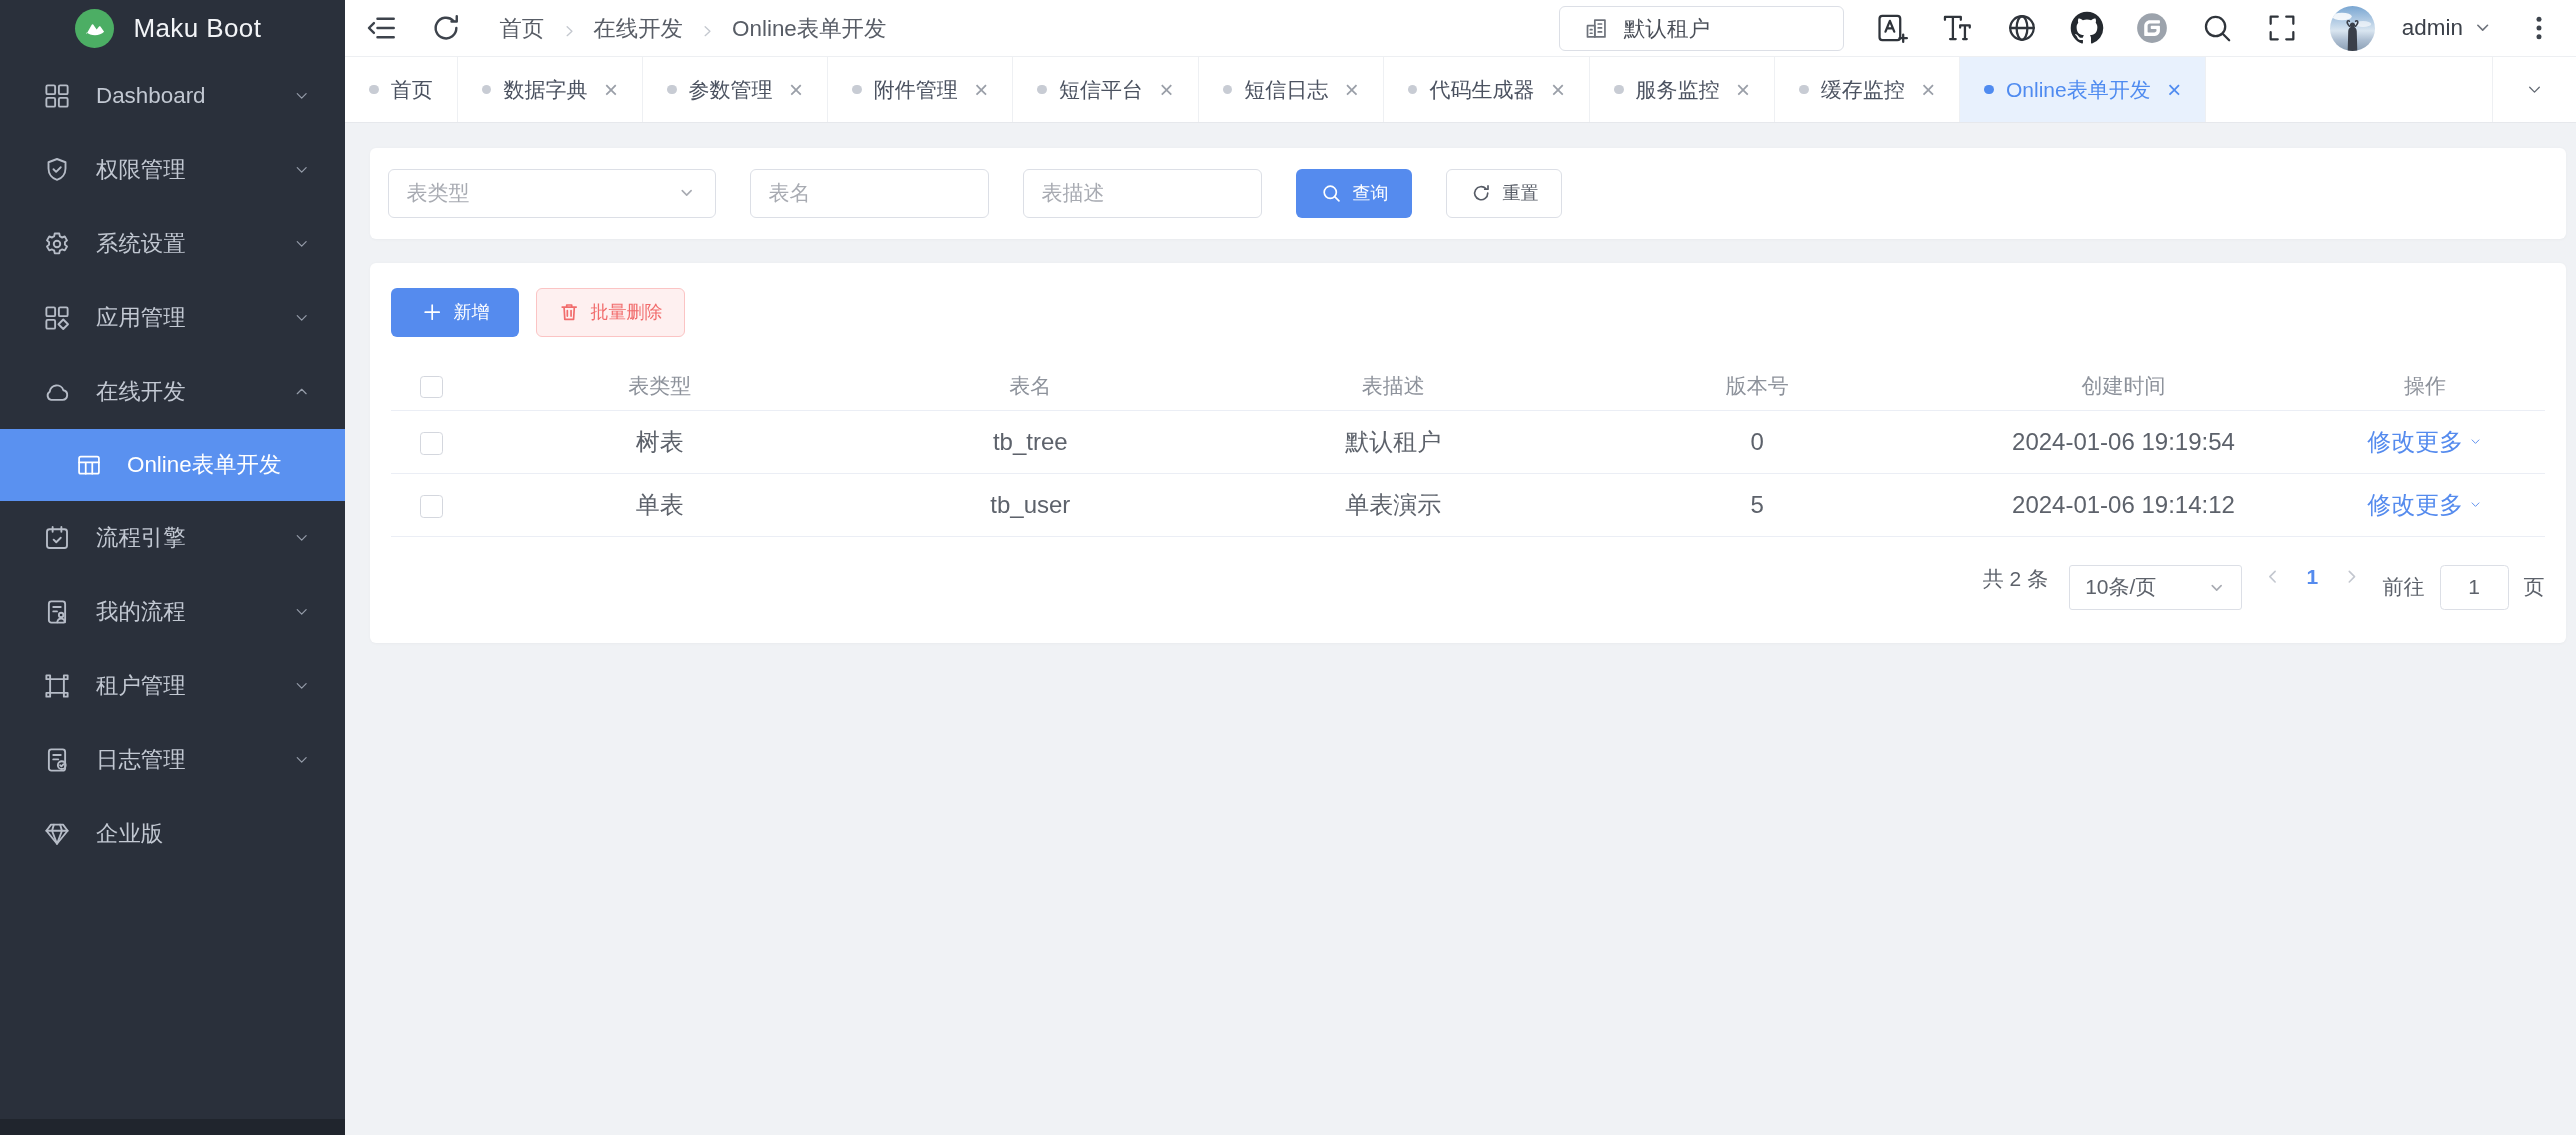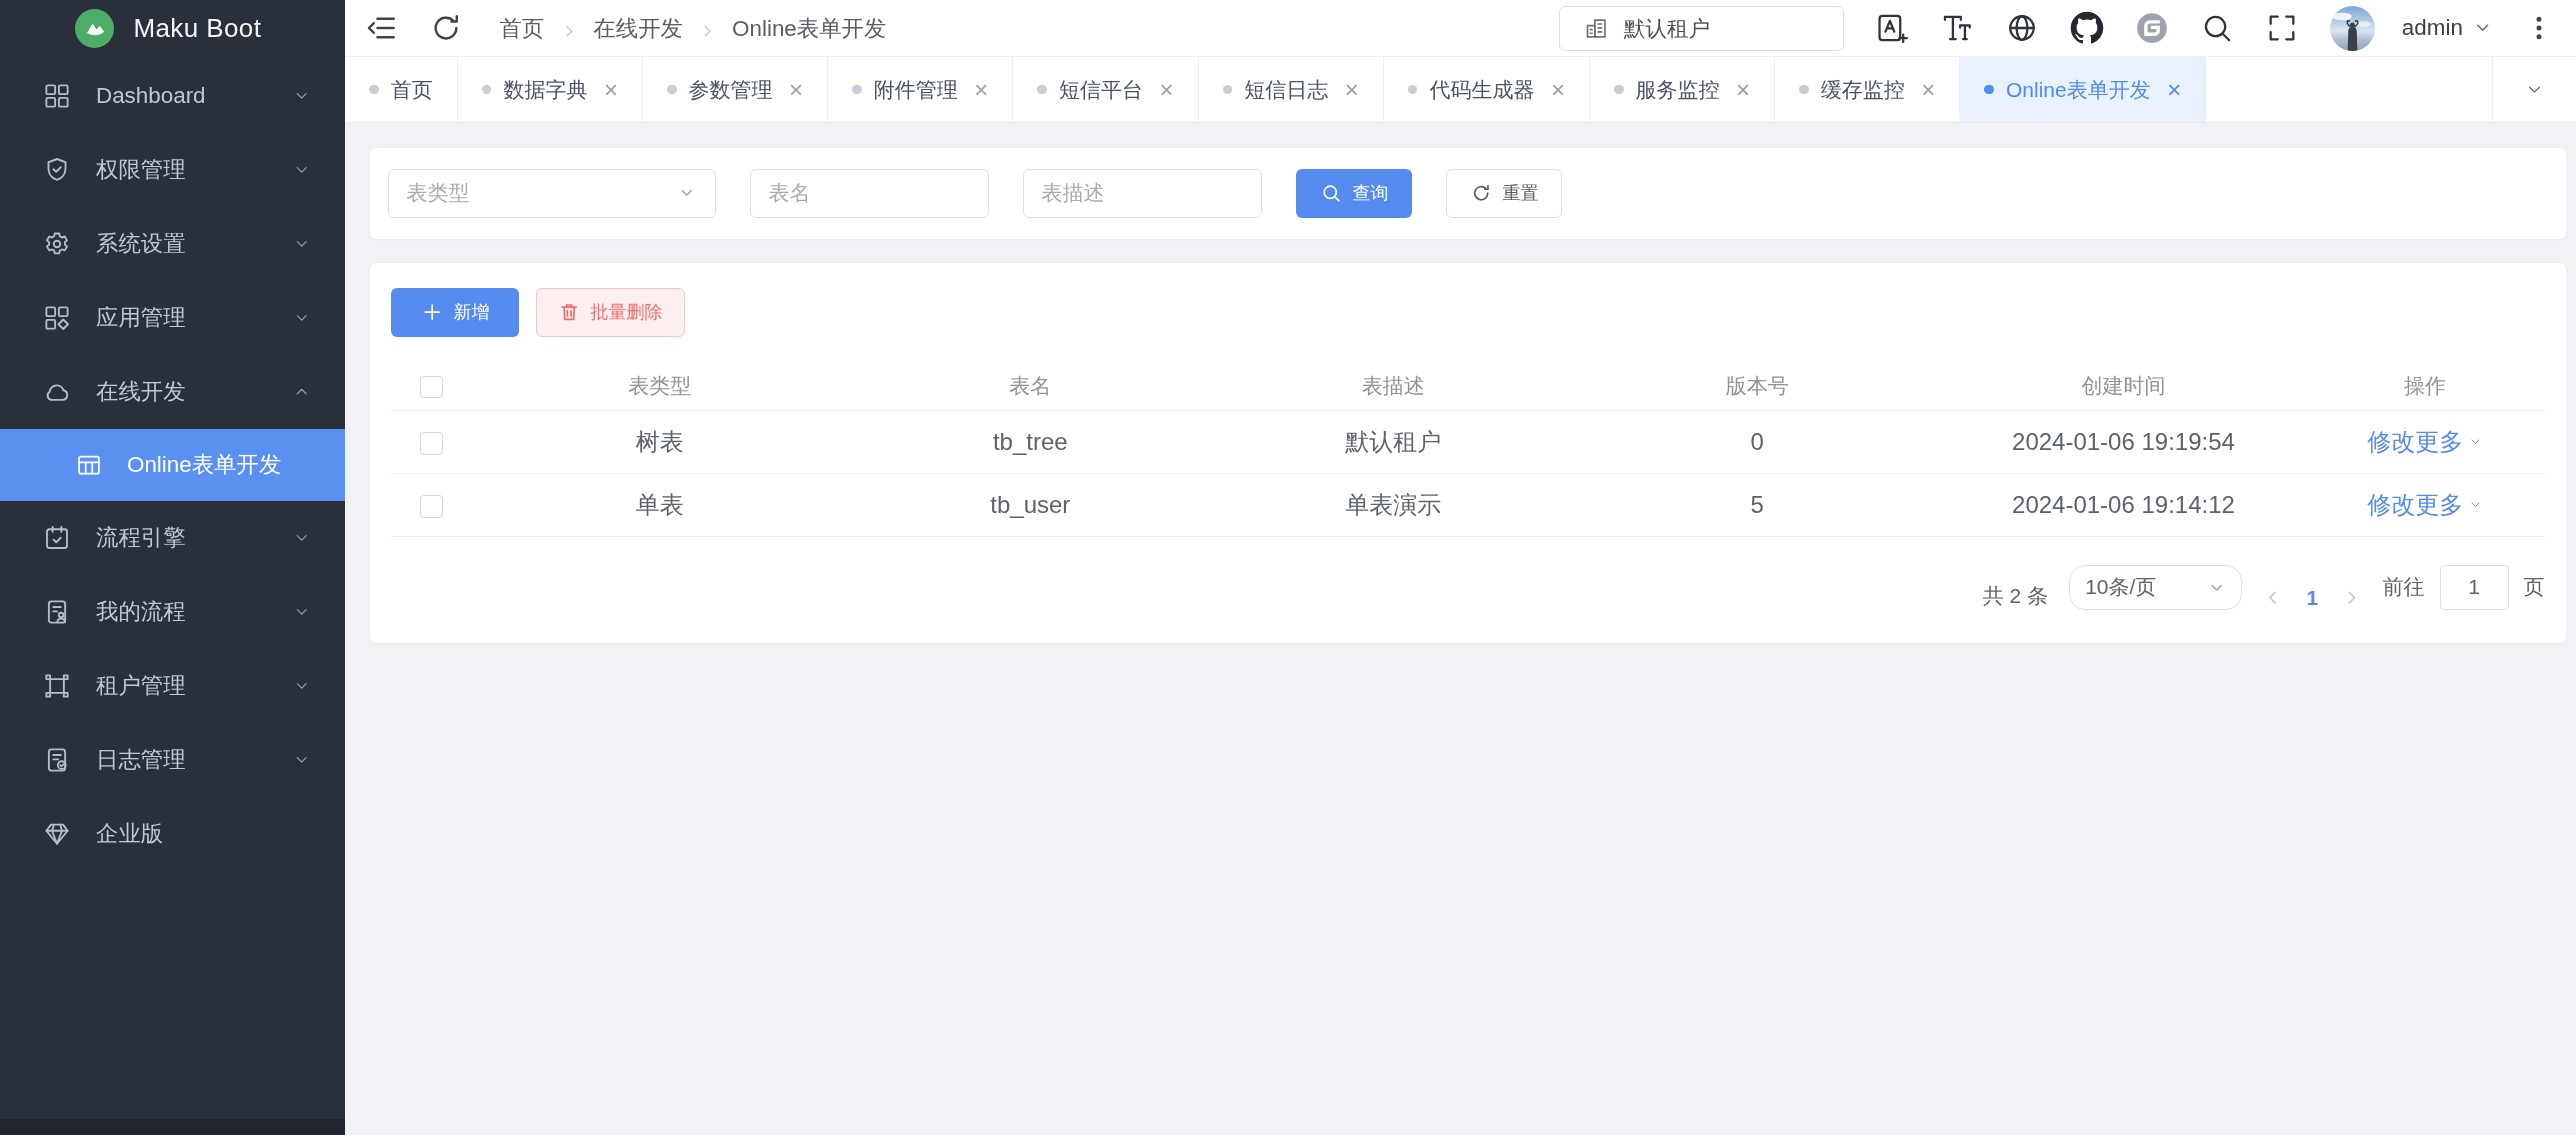--- a/index.html
+++ b/index.html
@@ -95,22 +95,22 @@
   .btn-add{padding:0 30px}
 
   table{width:100%;border-collapse:collapse;table-layout:fixed}
   th{height:49px;font-weight:400;color:#8d929b;font-size:21px;border-bottom:1.5px solid #ebeef5;text-align:center}
   td{height:63px;color:#5d626b;font-size:24px;border-bottom:1.5px solid #ebeef5;text-align:center}
   .checkbox{display:inline-block;width:22.4px;height:22.4px;border:1.5px solid #d4d7de;border-radius:3.7px;background:#fff;vertical-align:middle;cursor:pointer}
   .actions{display:inline-flex;align-items:center;}
   .link{color:var(--primary);cursor:pointer;display:inline-flex;align-items:center;gap:4.5px;white-space:nowrap}
   .link .s-chev{width:15px;height:15px}
 
-  .pagination{display:flex;justify-content:flex-end;align-items:flex-end;margin-top:28px;font-size:21px;color:#5d626b;gap:21px}
-  .page-size{width:173px;height:45px;border:1.5px solid #dcdfe6;border-radius:16px;display:flex;align-items:center;justify-content:space-between;padding:0 15px;cursor:pointer;color:#5d626b}
+  .pagination{display:flex;justify-content:flex-end;align-items:flex-start;margin-top:28px;font-size:21px;color:#5d626b;gap:21px}
+  .page-size{width:173px;height:45px;border:1.5px solid #dcdfe6;border-radius:3px;display:flex;align-items:center;justify-content:space-between;padding:0 15px;cursor:pointer;color:#5d626b}
   .pg-nav{display:flex;align-items:center;gap:6px}
   .pg-arrow{width:19.4px;height:19.4px;color:#c3c7cf;cursor:default}
   .pg-arrow svg{width:100%;height:100%;fill:none;stroke:currentColor;stroke-width:2;stroke-linecap:round;stroke-linejoin:round}
   .pg-current{color:var(--primary);font-weight:700;margin:0 18px;cursor:pointer}
   .goto{display:flex;align-items:center;gap:15px}
   .goto-input{width:69px;height:45px;border:1.5px solid #dcdfe6;border-radius:4.5px;text-align:center;font-size:21px;color:#5d626b;outline:0;font-family:inherit}
 </style>
 </head>
 <body>
 

